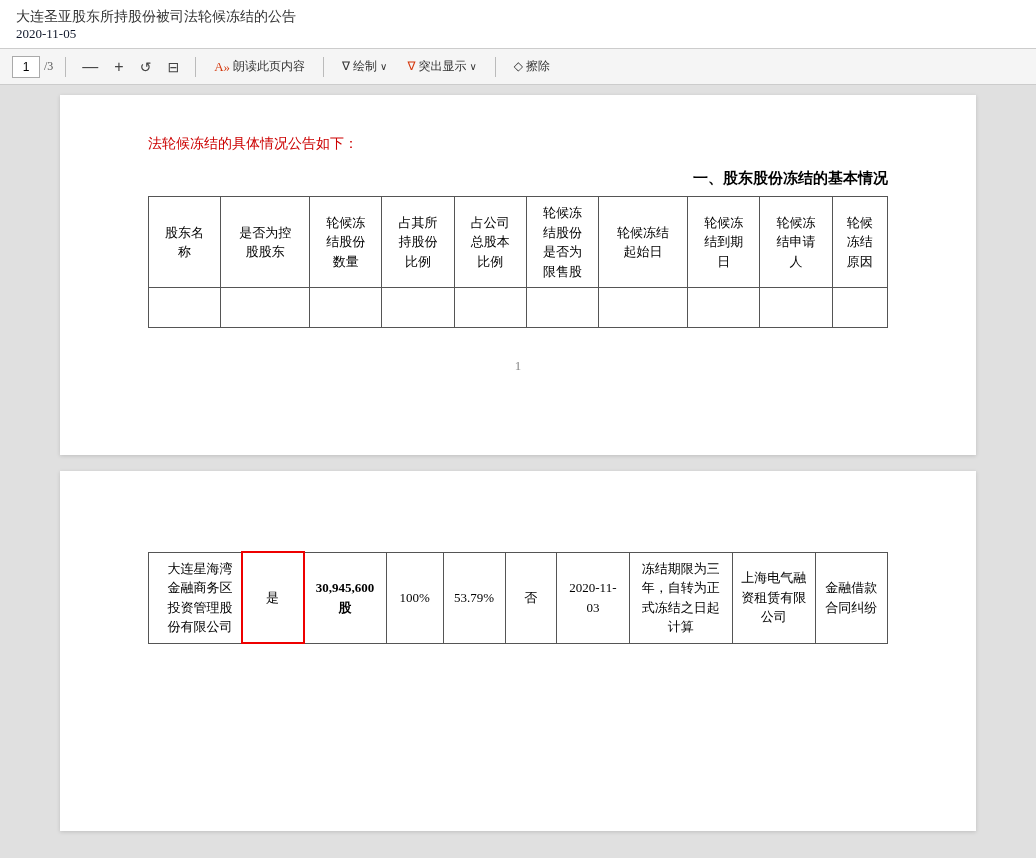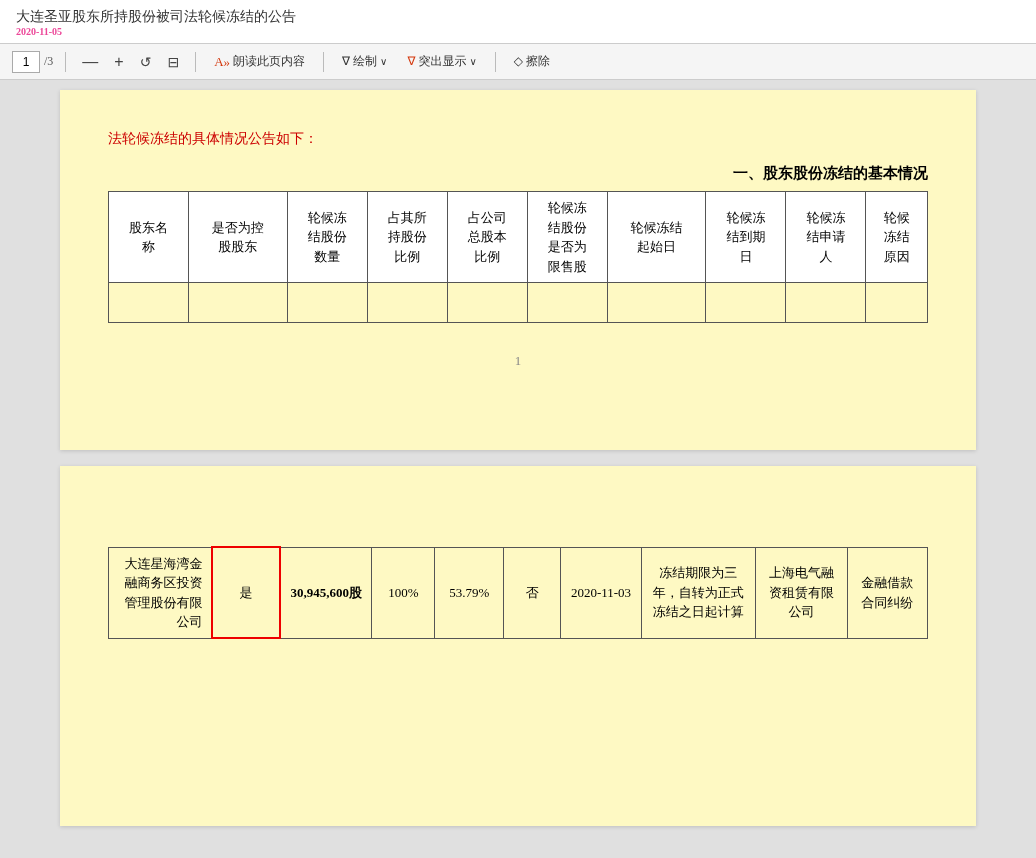--- a/index.html
+++ b/index.html
@@ -18,23 +18,22 @@
       background: #fff;
       padding: 8px 16px 6px 16px;
       border-bottom: 1px solid #ccc;
     }
     .top-header .doc-title {
       font-size: 14px;
       color: #333;
       font-weight: normal;
     }
     .top-header .doc-date {
-      font-size: 10px;
-      color: #ec4899;
-      font-weight: bold;
+      font-size: 13px;
+      color: #0f172a;
     }
 
     
     .toolbar {
       background: #f5f5f5;
       border-bottom: 1px solid #ccc;
       padding: 4px 12px;
       display: flex;
       align-items: center;
       gap: 8px;
@@ -85,23 +84,23 @@
     
     .content-area {
       background: #e0e0e0;
       padding: 10px 60px;
       overflow-y: auto;
       height: calc(858px - 80px);
     }
 
     
     .page-panel {
-      background: #fef9c3;
+      background: #ffffff;
       margin-bottom: 16px;
-      padding: 40px 48px;
+      padding: 40px 88px;
       min-height: 360px;
       box-shadow: 0 1px 4px rgba(0,0,0,0.15);
     }
 
     
     .intro-text {
       color: #c00;
       font-size: 14px;
       margin-bottom: 16px;
       text-align: left;

